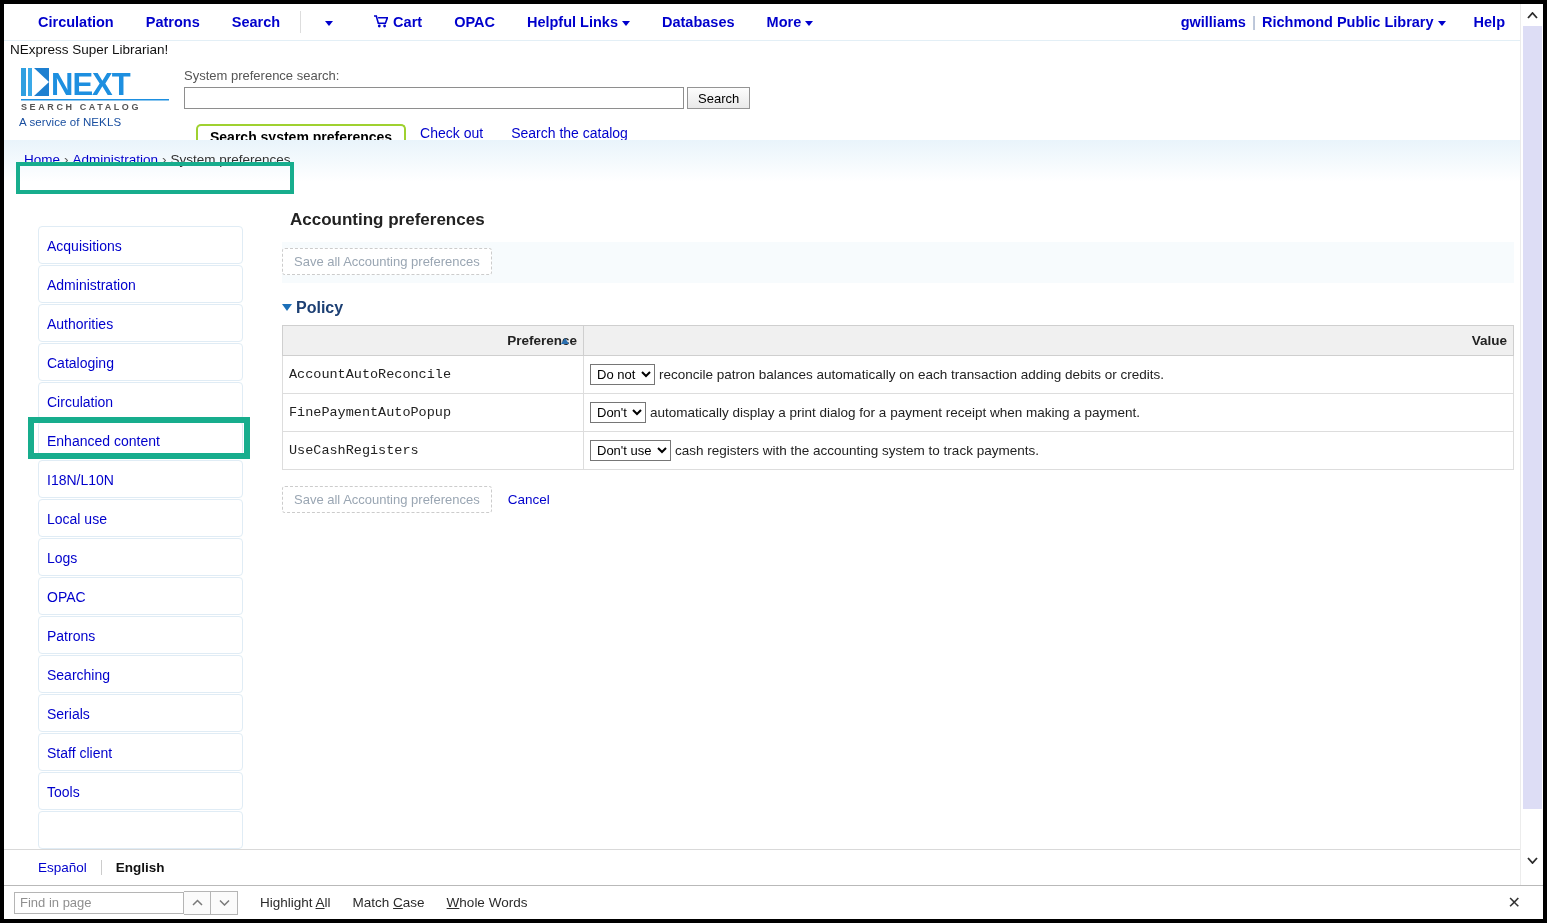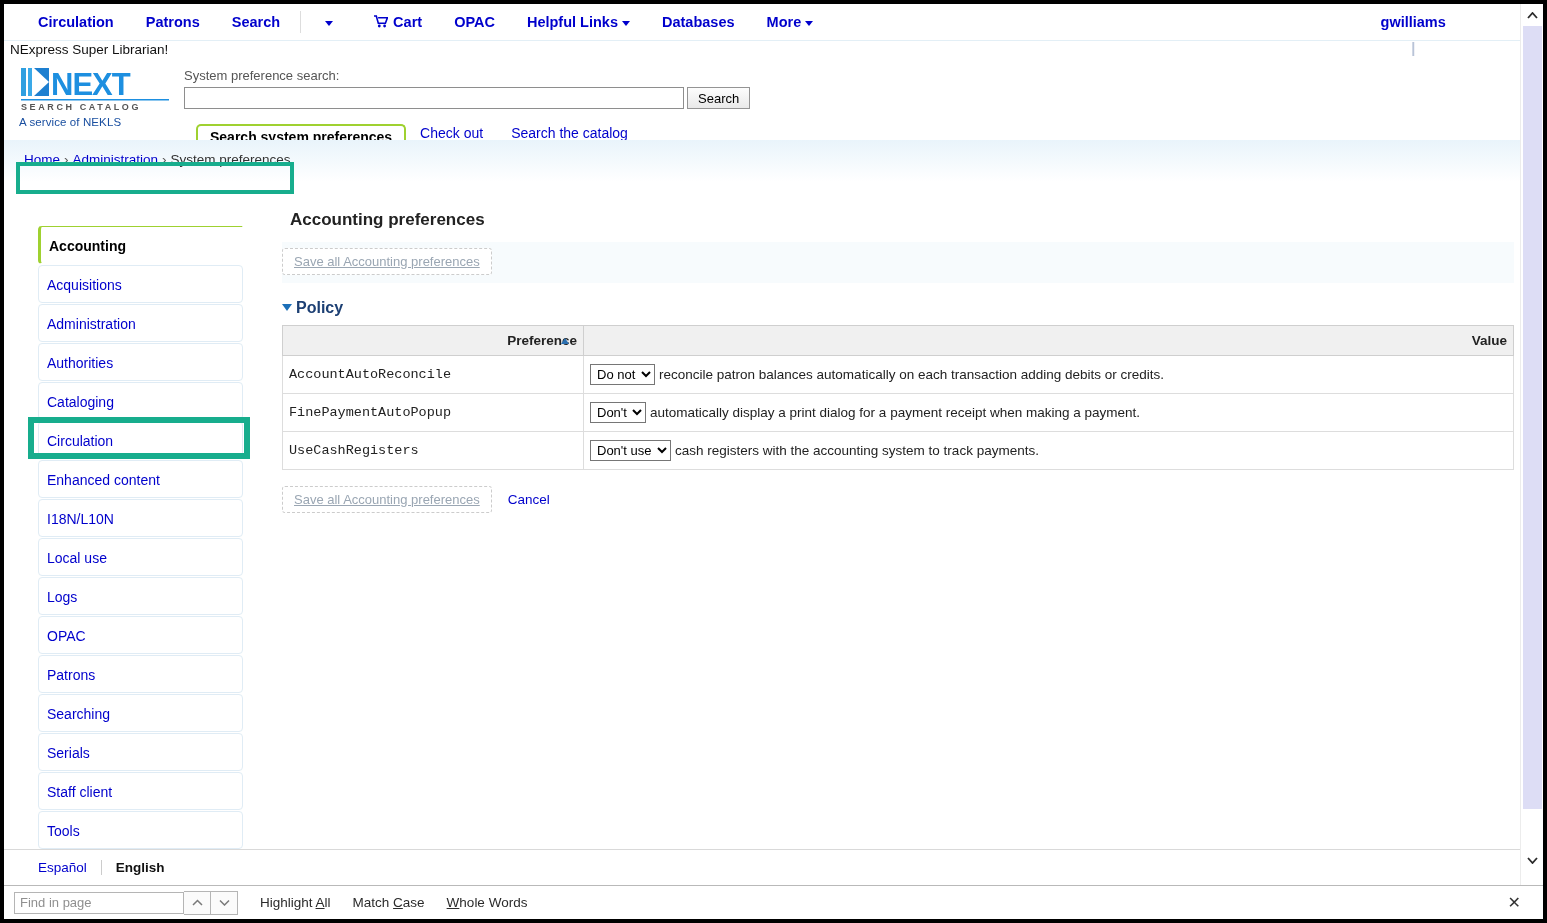--- a/index.html
+++ b/index.html
@@ -73,21 +73,20 @@
     display: inline-block;
     margin-right: 5px;
     vertical-align: -1px;
   }
   .nav-right {
     position: absolute;
     right: 10px; top: 0;
     height: 36px;
     display: flex;
     align-items: center;
-    flex-direction: column;
   }
   .nav-user {
     color: #0000cc;
     font-weight: bold;
     font-size: 14.5px;
     line-height: 36px;
     padding: 0 6px;
     cursor: pointer;
     white-space: nowrap;
   }
@@ -285,21 +284,20 @@
   }
   .btn-save-disabled {
     border: 1px dashed #cccccc;
     background: #ffffff;
     color: #9aa6b3;
     font-family: "Liberation Sans", sans-serif;
     font-size: 13px;
     padding: 5px 11px;
     border-radius: 3px;
     cursor: default;
-    text-decoration: underline;
   }
   #policy-heading {
     margin: 16px 0 8px 0;
     font-size: 16px;
     font-weight: bold;
     color: #1c3f73;
   }
   .tri-down {
     display: inline-block;
     width: 0; height: 0;
@@ -559,21 +557,20 @@
   <div id="breadcrumb-bar">
     <div id="breadcrumb-inner">
       <a>Home</a><span class="bc-sep">›</span><a>Administration</a><span class="bc-sep">›</span><span>System preferences</span>
     </div>
   </div>
   <div id="bc-annotation"></div>
 
   <div id="main-region">
 
     <div id="sidebar">
-      <a class="side-item active">Accounting</a>
       <a class="side-item">Acquisitions</a>
       <a class="side-item">Administration</a>
       <a class="side-item">Authorities</a>
       <a class="side-item">Cataloging</a>
       <a class="side-item">Circulation</a>
       <a class="side-item">Enhanced content</a>
       <a class="side-item">I18N/L10N</a>
       <a class="side-item">Local use</a>
       <a class="side-item">Logs</a>
       <a class="side-item">OPAC</a>

